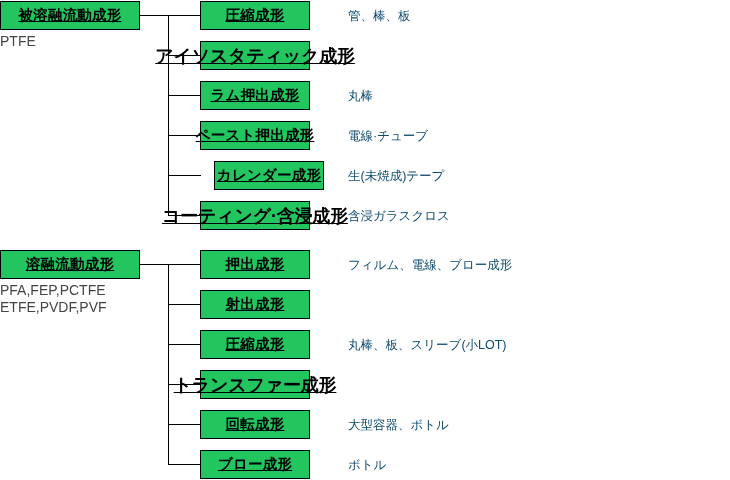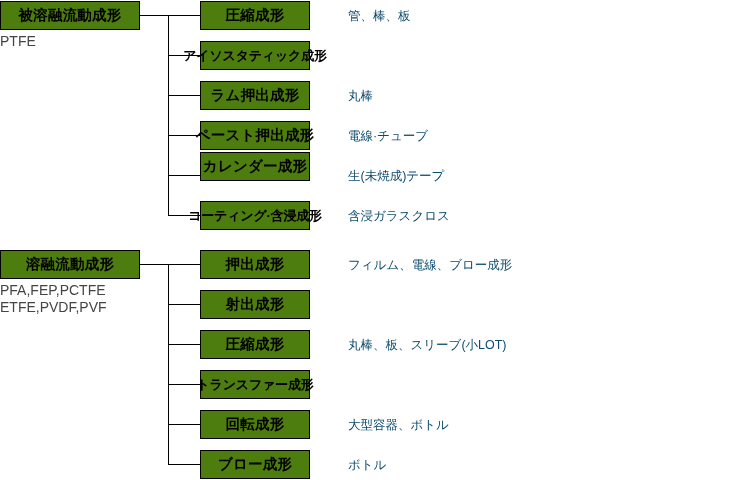--- a/index.html
+++ b/index.html
@@ -18,45 +18,46 @@
     height: 480px;
     background: #ffffff;
     overflow: hidden;
   }
 
   
   .node-box {
     position: absolute;
     box-sizing: border-box;
     border: 1.5px solid #000000;
-    background: #4d7c0f;
+    background: #22c55e;
     display: flex;
     align-items: center;
     justify-content: center;
     font-weight: bold;
     font-size: 14.5px;
     line-height: 1;
     letter-spacing: 0.2px;
     color: #000000;
     white-space: nowrap;
+    text-decoration: underline;
   }
   .root-box {
     left: 0px;
     width: 140px;
     height: 29px;
     font-size: 14.5px;
   }
   .child-box {
     left: 200px;
     width: 110px;
     height: 29px;
   }
   .child-box.tight {
     letter-spacing: -0.2px;
-    font-size: 13px;
+    font-size: 18px;
   }
 
   
   .line-h {
     position: absolute;
     height: 0;
     border-top: 1.4px solid #000000;
   }
   .line-v {
     position: absolute;
@@ -103,21 +104,21 @@
     <div class="line-h" style="left:168px; top:55px;  width:33px;"></div>
     <div class="line-h" style="left:168px; top:95px;  width:33px;"></div>
     <div class="line-h" style="left:168px; top:135px; width:33px;"></div>
     <div class="line-h" style="left:168px; top:175px; width:33px;"></div>
     <div class="line-h" style="left:168px; top:215px; width:33px;"></div>
 
     <div class="node-box child-box" style="top:1px;">圧縮成形</div>
     <div class="node-box child-box tight" style="top:41px;">アイソスタティック成形</div>
     <div class="node-box child-box" style="top:81px;">ラム押出成形</div>
     <div class="node-box child-box" style="top:121px;">ペースト押出成形</div>
-    <div class="node-box child-box" style="top:152px;">カレンダー成形</div>
+    <div class="node-box child-box" style="top:161px;margin-left:14px;">カレンダー成形</div>
     <div class="node-box child-box tight" style="top:201px;text-align:right;">コーティング·含浸成形</div>
 
     <div class="annotation" style="top:10px;">管、棒、板</div>
     <div class="annotation" style="top:50px;"></div>
     <div class="annotation" style="top:90px;">丸棒</div>
     <div class="annotation" style="top:130px;">電線·チューブ</div>
     <div class="annotation" style="top:170px;">生(未焼成)テープ</div>
     <div class="annotation" style="top:210px;">含浸ガラスクロス</div>
   </div>
 

